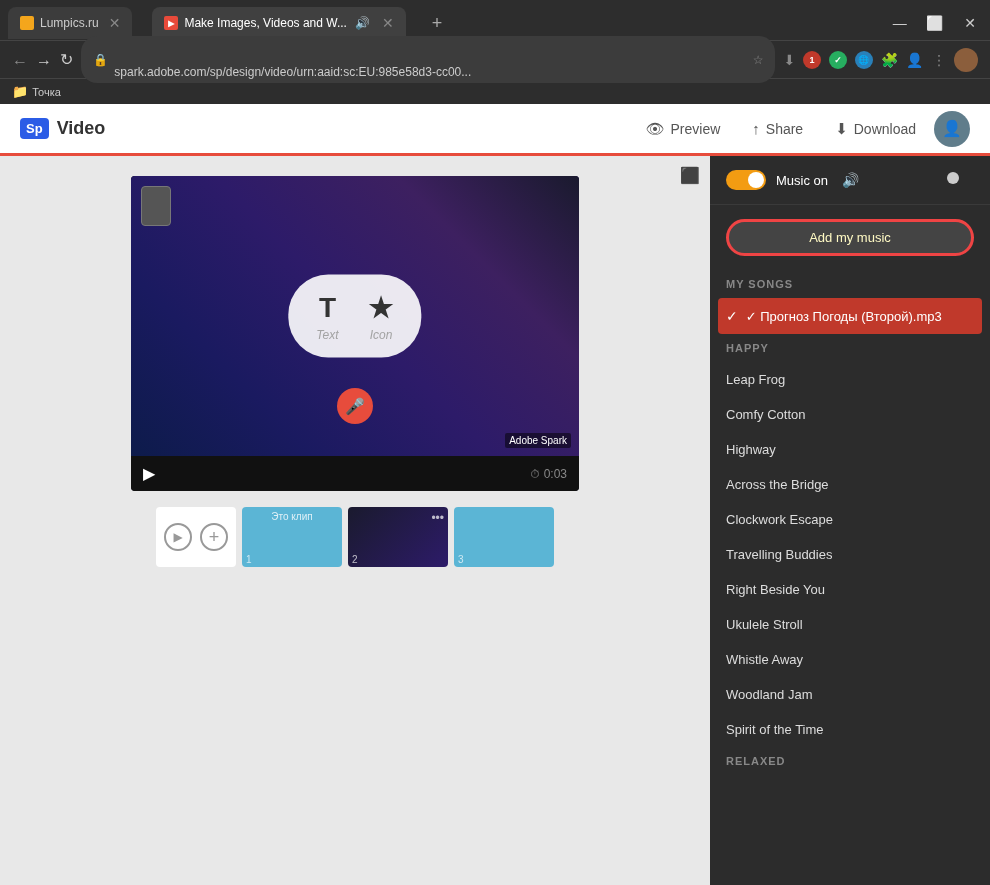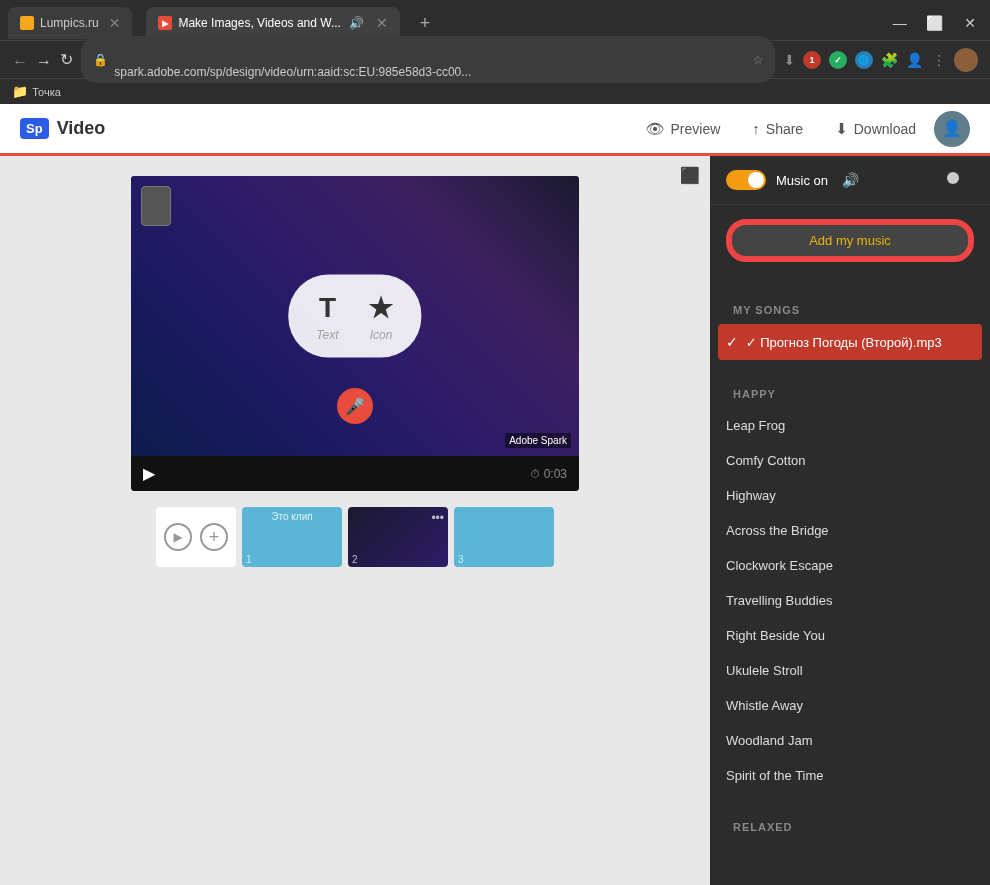--- a/index.html
+++ b/index.html
@@ -1,17 +1,17 @@
 <!DOCTYPE html>
 <html><head>
   <meta charset="utf-8">
   <style>
     * { box-sizing: border-box; margin: 0; padding: 0; }
     body { font-family: Arial, sans-serif; background: #3a3a3a; width: 990px; height: 885px; overflow: hidden; }
-    .tab-bar { display: flex; align-items: center; background: #2d2d2d; padding: 6px 8px 0; gap: 14px; height: 40px; }
+    .tab-bar { display: flex; align-items: center; background: #2d2d2d; padding: 6px 8px 0; gap: 20px; height: 40px; }
     .tab { display: flex; align-items: center; background: #3c3c3c; border-radius: 8px 8px 0 0; padding: 6px 12px; font-size: 12px; color: #ccc; gap: 6px; height: 32px; }
     .tab.active { background: #404040; color: #fff; }
     .tab-favicon { width: 14px; height: 14px; border-radius: 2px; }
     .tab-favicon.lumpics { background: #f4a61c; }
     .tab-favicon.adobe { background: #e84a3a; display: flex; align-items: center; justify-content: center; font-size: 8px; color: white; font-weight: bold; }
     .tab-close { color: #888; font-size: 14px; cursor: pointer; margin-left: 4px; }
     .tab-new { color: #aaa; font-size: 18px; margin-left: 6px; cursor: pointer; }
     .sound-icon { color: #aaa; font-size: 12px; margin: 0 2px; }
     .window-controls { display: flex; gap: 8px; margin-left: auto; align-items: center; }
     .win-btn { color: #ccc; font-size: 14px; cursor: pointer; padding: 0 6px; }
@@ -82,22 +82,22 @@
     
     .music-sidebar { width: 280px; background: #2c2c2c; overflow-y: auto; display: flex; flex-direction: column; }
     .music-header { padding: 14px 16px; display: flex; align-items: center; gap: 10px; border-bottom: 1px solid #3a3a3a; }
     .toggle-switch { position: relative; width: 40px; height: 20px; }
     .toggle-track { width: 40px; height: 20px; border-radius: 10px; background: #f39c12; }
     .toggle-thumb { position: absolute; top: 2px; right: 2px; width: 16px; height: 16px; border-radius: 50%; background: white; }
     .music-on-label { color: white; font-size: 13px; }
     .volume-icon { color: #aaa; font-size: 14px; margin-left: 4px; }
     .volume-slider { flex: 1; height: 3px; background: linear-gradient(to right, #888 80%, #555 80%); border-radius: 2px; cursor: pointer; }
     .volume-knob { width: 12px; height: 12px; border-radius: 50%; background: #ccc; margin-left: calc(80% - 6px); margin-top: -4px; }
-    .add-music-btn { margin: 14px 16px; padding: 8px 16px; background: #444; color: #eab308; border: 6px solid #ef4444; border-radius: 20px; font-size: 13px; cursor: pointer; text-align: center; }
-    .section-header { padding: 8px 23px; color: #888; font-size: 11px; font-weight: bold; letter-spacing: 1px; margin-top: 20px; }
+    .add-music-btn { margin: 14px 16px; padding: 8px 16px; background: #444; color: #fef9c3; border: 3px solid #ef4444; border-radius: 20px; font-size: 13px; cursor: pointer; text-align: center; }
+    .section-header { padding: 8px 16px; color: #888; font-size: 11px; font-weight: bold; letter-spacing: 1px; }
     .song-item { padding: 10px 16px; color: #ddd; font-size: 13px; cursor: pointer; display: flex; align-items: center; gap: 8px; }
     .song-item.selected { background: #c0392b; color: white; border-radius: 4px; margin: 0 8px; padding: 10px 8px; }
     .song-check { color: #e74c3c; font-size: 14px; }
     .song-item.selected .song-check { color: white; }
   </style>
 </head>
 <body>
 
 <div>
 

